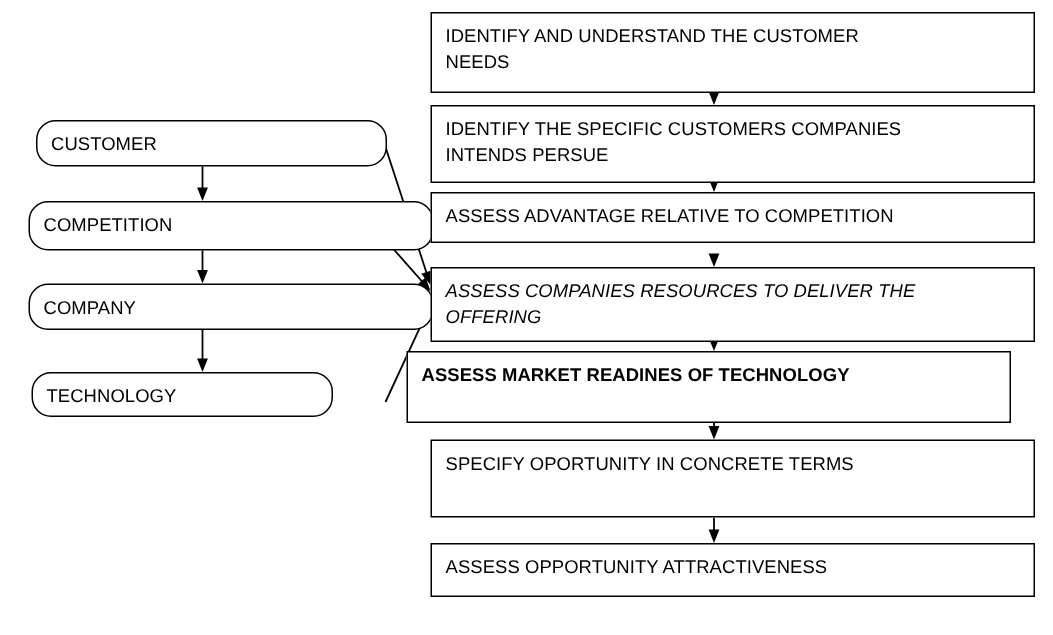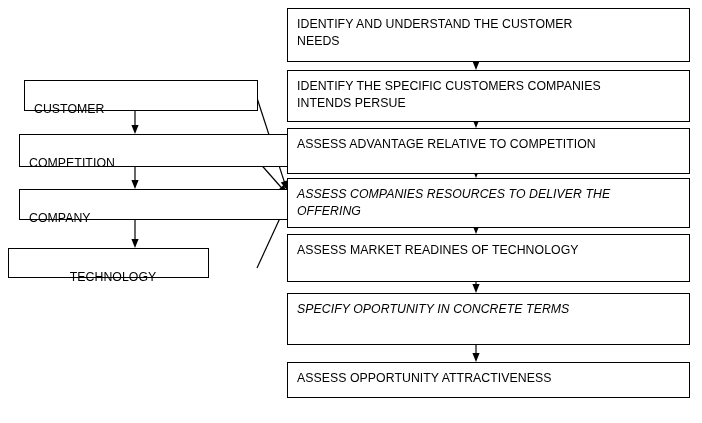--- a/index.html
+++ b/index.html
@@ -33,21 +33,22 @@
     background: #ffffff;
     color: #000000;
     font-size: 12.3px;
     line-height: 16.5px;
     letter-spacing: 0.05px;
     padding: 7px 0 0 9px;
     white-space: pre-line;
     z-index: 2;
   }
   .node.left-node {
-    padding-top: 20px;
+    padding-top: 7px;
+    border-radius: 13px;
   }
   .node-label {
     display: block;
   }
 </style>
 </head>
 <body>
 
 <div id="canvas">
 
@@ -77,26 +78,26 @@
       <line x1="257" y1="212" x2="280.57711062283056" y2="201.7832520634401" stroke="#000000" stroke-width="1.2"></line>
       <polygon points="287,199 280.17338614769415,205.88166718982444 277.3106125967272,199.275266687593" fill="#000000"></polygon>
       <line x1="257" y1="268" x2="284.06659275776775" y2="209.35571569150315" stroke="#000000" stroke-width="1.2"></line>
       <polygon points="287,203 286.49713018704585,212.68024389936636 279.95982261864265,209.66302502164177" fill="#000000"></polygon>
     </svg>
 
   <div id="nodes-layer">
       <div class="node left-node" style="left: 24px; top: 80px; width: 234px; height: 31px;"><span class="node-label">CUSTOMER</span></div>
       <div class="node left-node" style="left: 19px; top: 134px; width: 270px; height: 33px;"><span class="node-label">COMPETITION</span></div>
       <div class="node left-node" style="left: 19px; top: 189px; width: 270px; height: 31px;"><span class="node-label">COMPANY</span></div>
-      <div class="node left-node" style="left: 8px; top: 248px; width: 201px; height: 30px; text-align: center;"><span class="node-label">TECHNOLOGY</span></div>
+      <div class="node left-node" style="left: 21px; top: 248px; width: 201px; height: 30px;"><span class="node-label">TECHNOLOGY</span></div>
       <div class="node process-node" style="left: 287px; top: 8px; width: 403px; height: 54px;"><span class="node-label">IDENTIFY AND UNDERSTAND THE CUSTOMER
 NEEDS</span></div>
       <div class="node process-node" style="left: 287px; top: 70px; width: 403px; height: 52px;"><span class="node-label">IDENTIFY THE SPECIFIC CUSTOMERS COMPANIES
 INTENDS PERSUE</span></div>
-      <div class="node process-node" style="left: 287px; top: 128px; width: 403px; height: 46px;"><span class="node-label">ASSESS ADVANTAGE RELATIVE TO COMPETITION</span></div>
+      <div class="node process-node" style="left: 287px; top: 128px; width: 403px; height: 34px;"><span class="node-label">ASSESS ADVANTAGE RELATIVE TO COMPETITION</span></div>
       <div class="node process-node" style="left: 287px; top: 178px; width: 403px; height: 50px; font-style: italic;"><span class="node-label">ASSESS COMPANIES RESOURCES TO DELIVER THE
 OFFERING</span></div>
-      <div class="node process-node" style="left: 287px; top: 234px; width: 403px; height: 48px;"><span class="node-label">ASSESS MARKET READINES OF TECHNOLOGY</span></div>
-      <div class="node process-node" style="left: 287px; top: 293px; width: 403px; height: 52px; font-style: italic;"><span class="node-label">SPECIFY OPORTUNITY IN CONCRETE TERMS</span></div>
+      <div class="node process-node" style="left: 271px; top: 234px; width: 403px; height: 48px; font-weight: bold;"><span class="node-label">ASSESS MARKET READINES OF TECHNOLOGY</span></div>
+      <div class="node process-node" style="left: 287px; top: 293px; width: 403px; height: 52px;"><span class="node-label">SPECIFY OPORTUNITY IN CONCRETE TERMS</span></div>
       <div class="node process-node" style="left: 287px; top: 362px; width: 403px; height: 36px;"><span class="node-label">ASSESS OPPORTUNITY ATTRACTIVENESS</span></div>
     </div>
 
 </div>
 
 </body></html>

